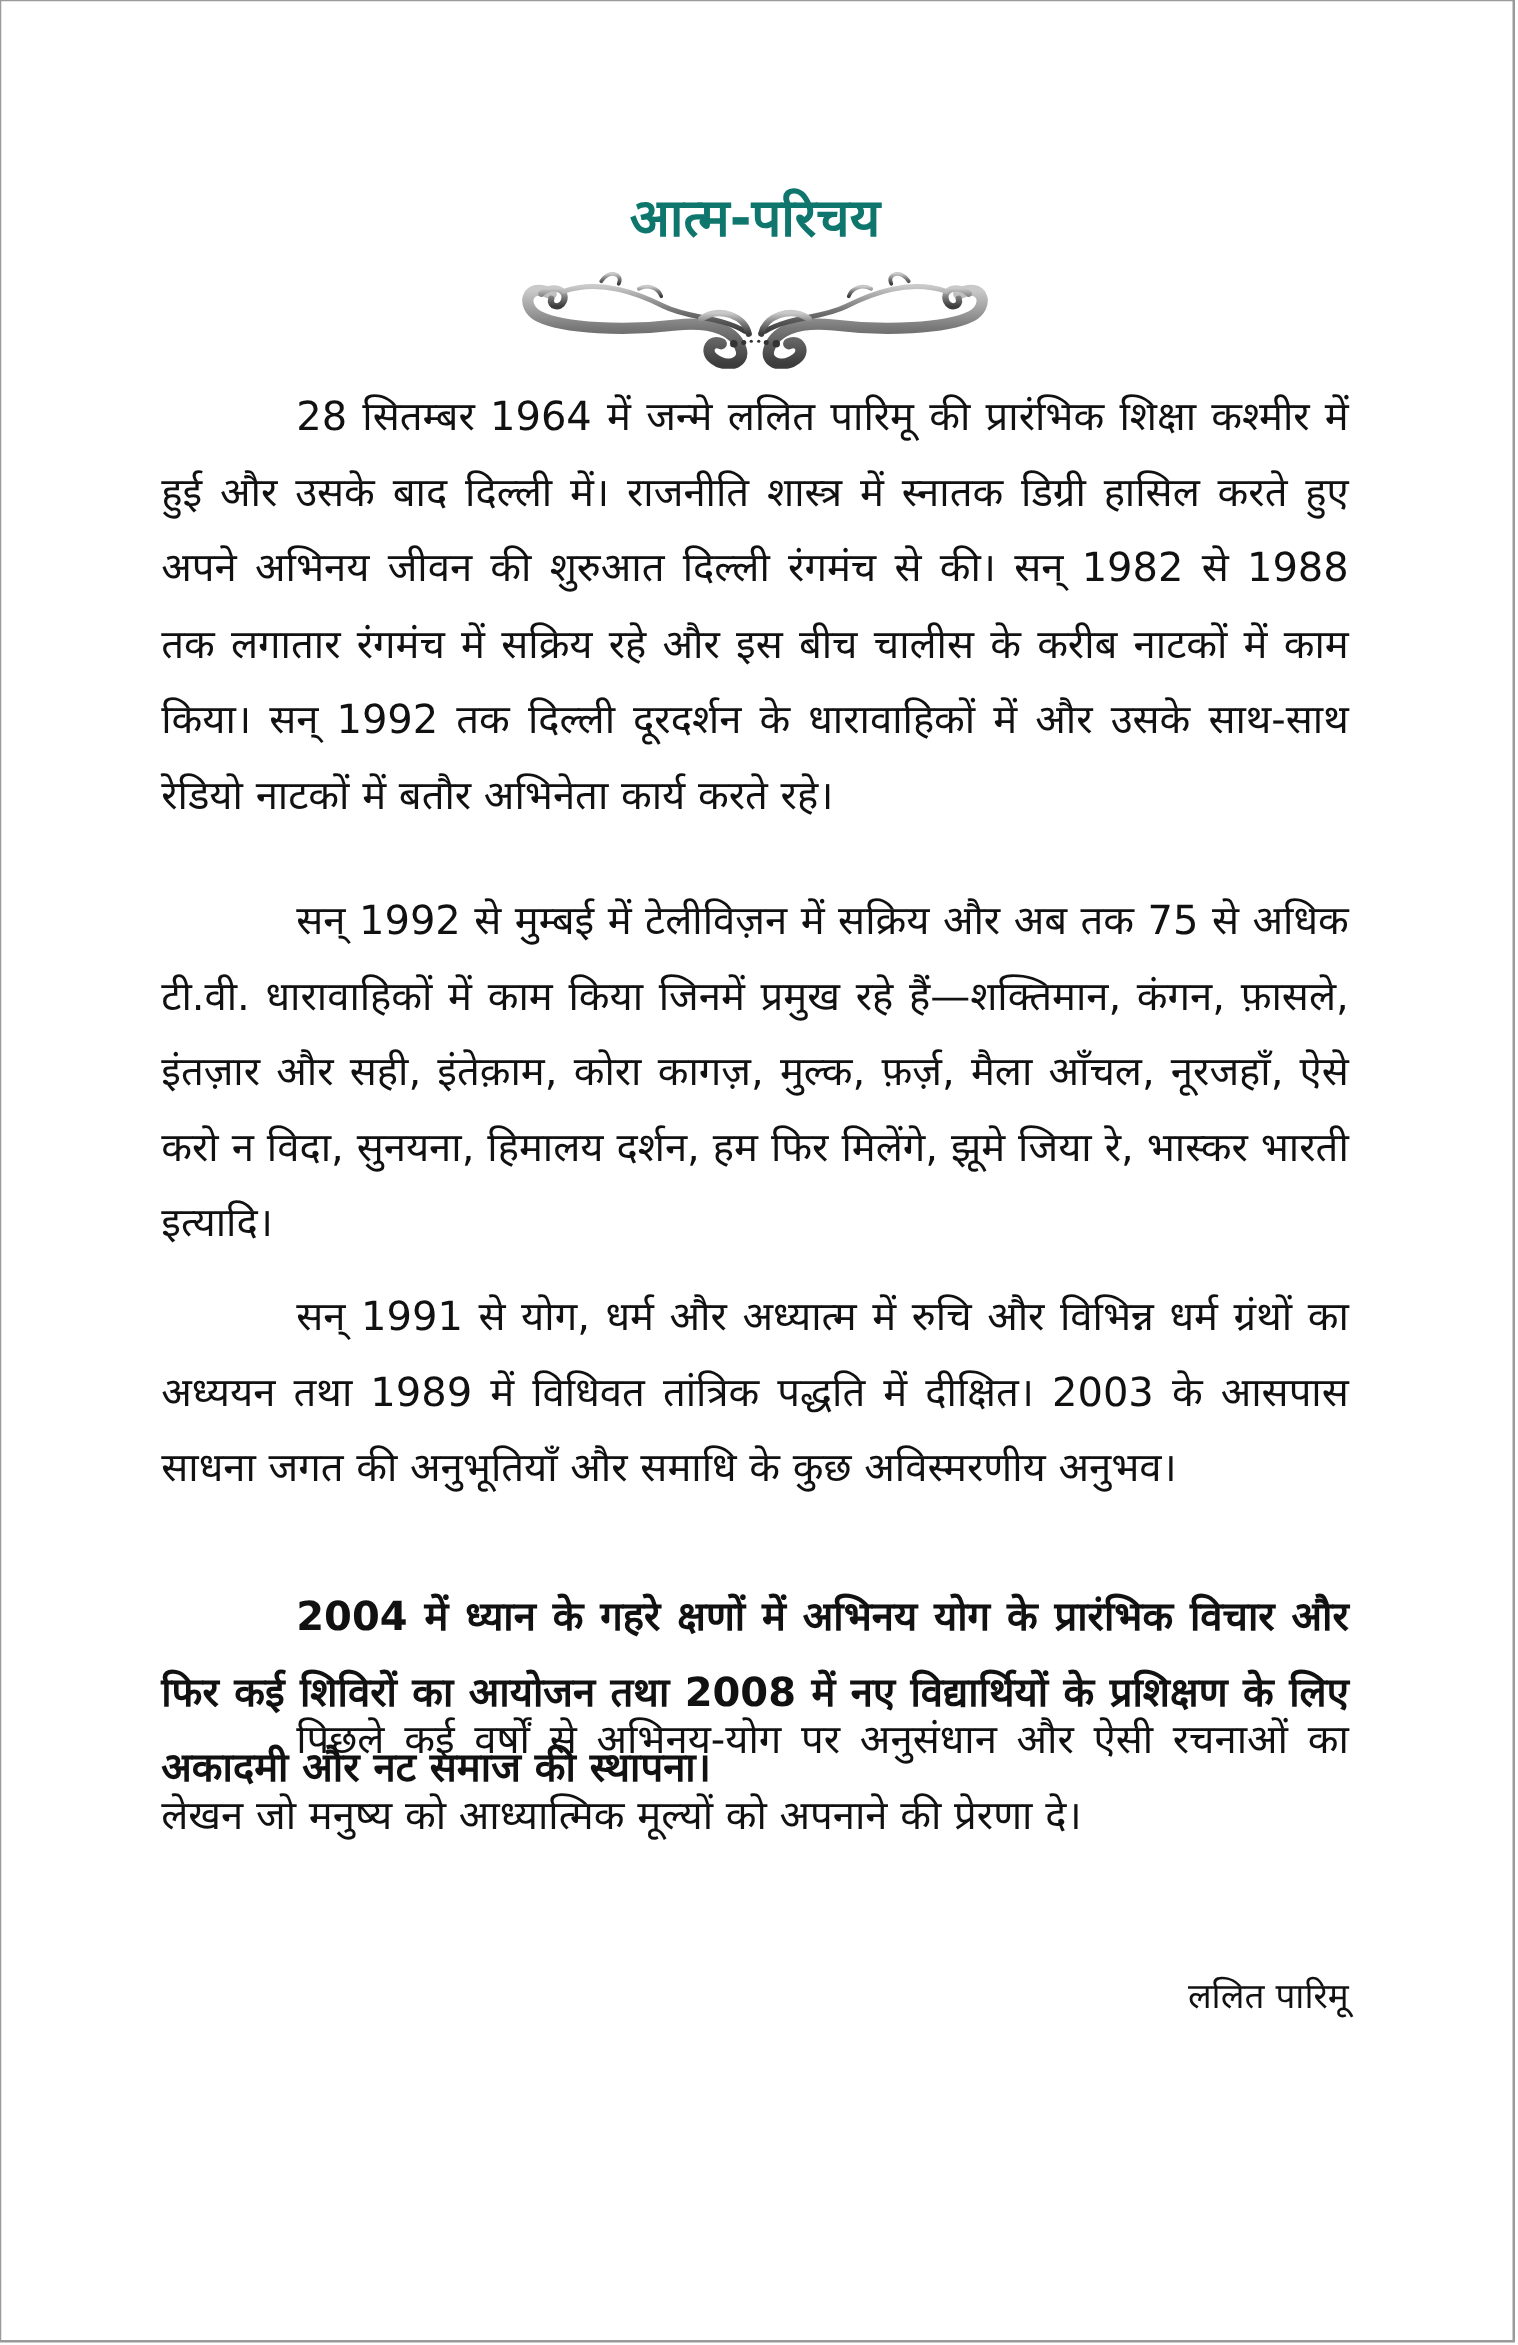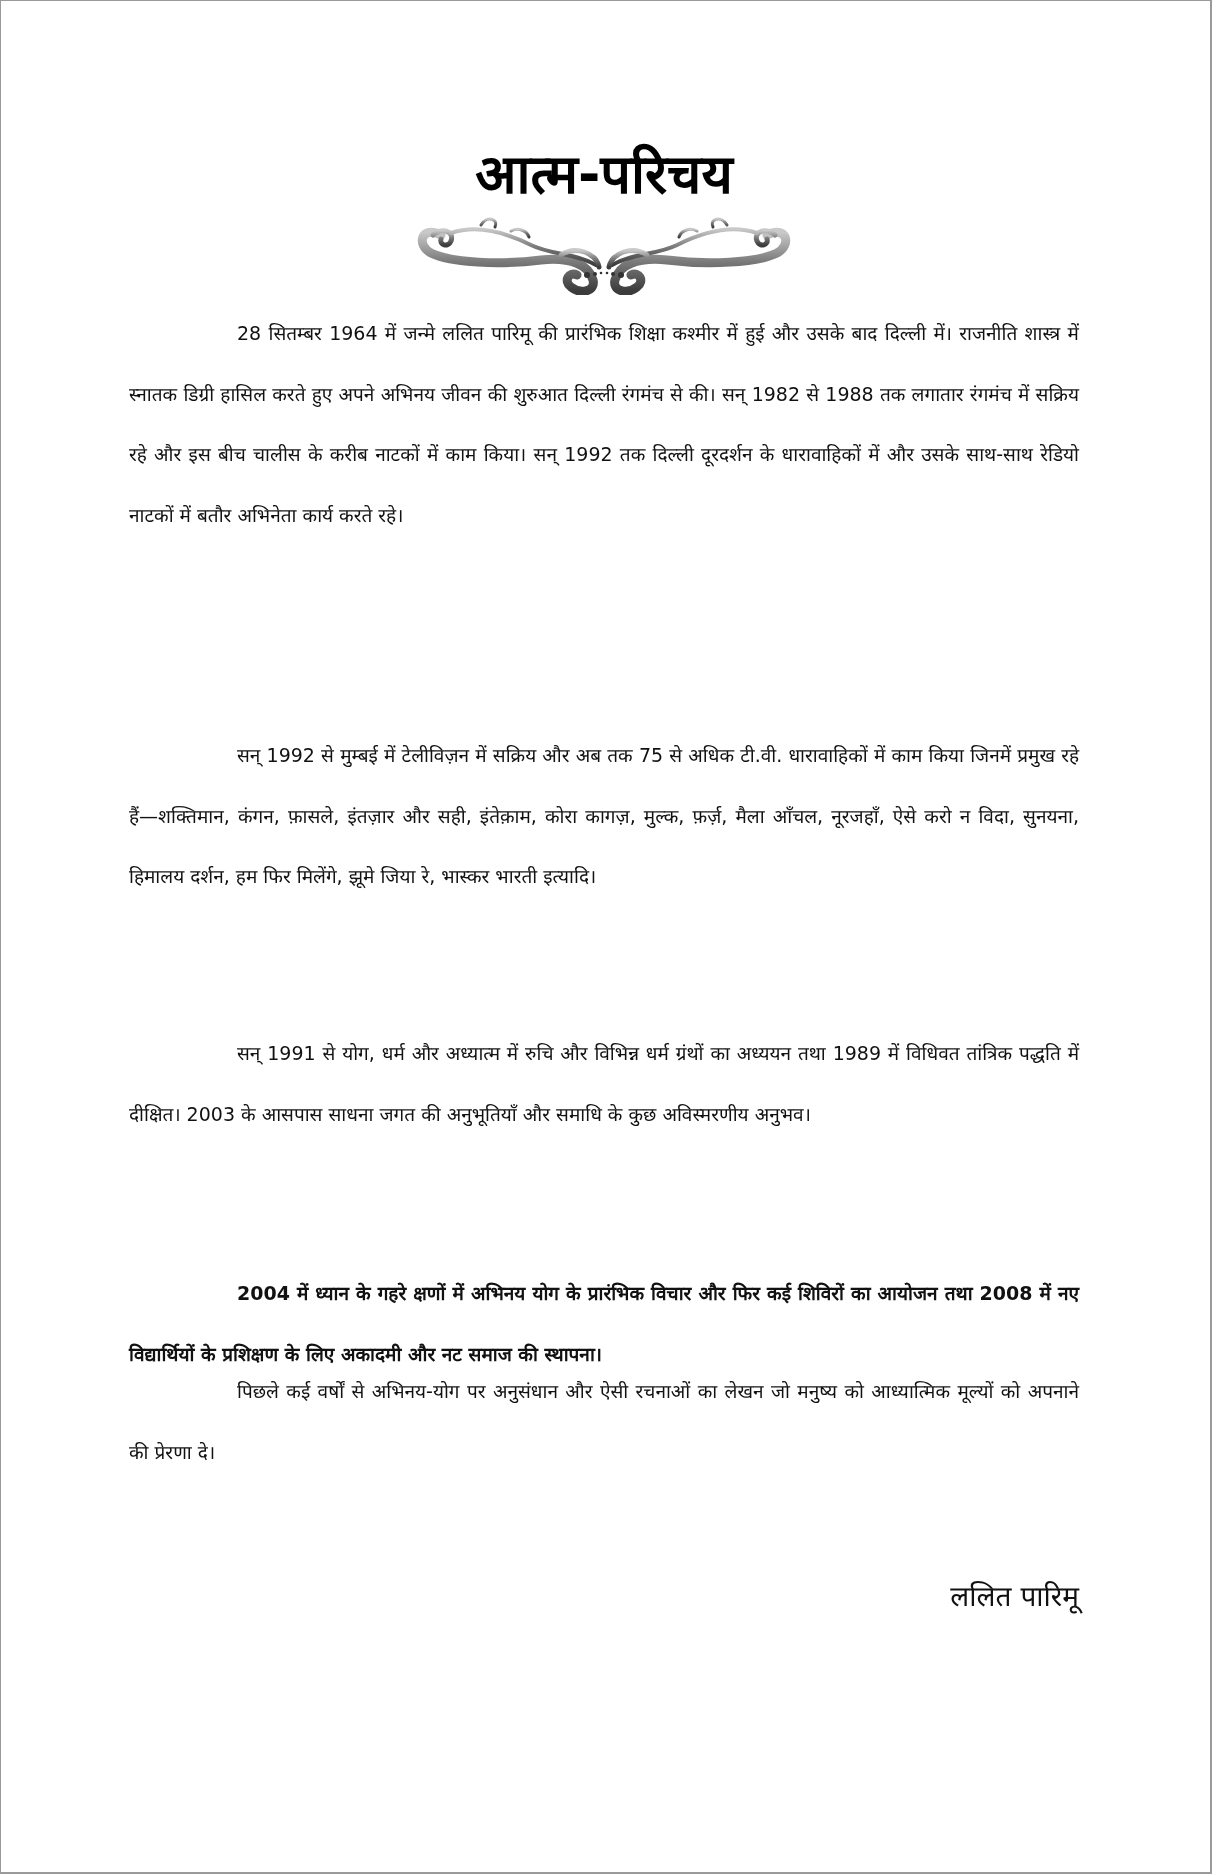--- a/index.html
+++ b/index.html
@@ -31,45 +31,45 @@
       width: 950px;
       font-family: "DejaVu Sans", "Liberation Sans", sans-serif;
       color: #111111;
     }
     .title {
       position: absolute;
       top: 146px;
       left: 0;
       width: 950px;
       text-align: center;
-      font-size: 54px;
+      font-size: 42px;
       font-weight: bold;
       line-height: 56px;
-      color: #000000;
+      color: #0f766e;
     }
     .ornament {
       position: absolute;
       top: 204px;
       left: 282px;
       width: 386px;
       height: 90px;
     }
     .para {
       position: absolute;
       left: 0;
       width: 950px;
-      font-size: 19px;
+      font-size: 32px;
       line-height: 60.5px;
       text-align: justify;
       text-indent: 108px;
       margin: 0;
       font-weight: normal;
     }
     .p1 { top: 302px; }
-    .p2 { top: 724px; }
+    .p2 { top: 705px; }
     .p3 { top: 1022px; }
     .p4 { top: 1262px; font-weight: bold; }
     .p5 { top: 1360px; }
     .signature {
       position: absolute;
       top: 1566px;
       right: 0;
       font-size: 28px;
       line-height: 60px;
       text-align: right;

